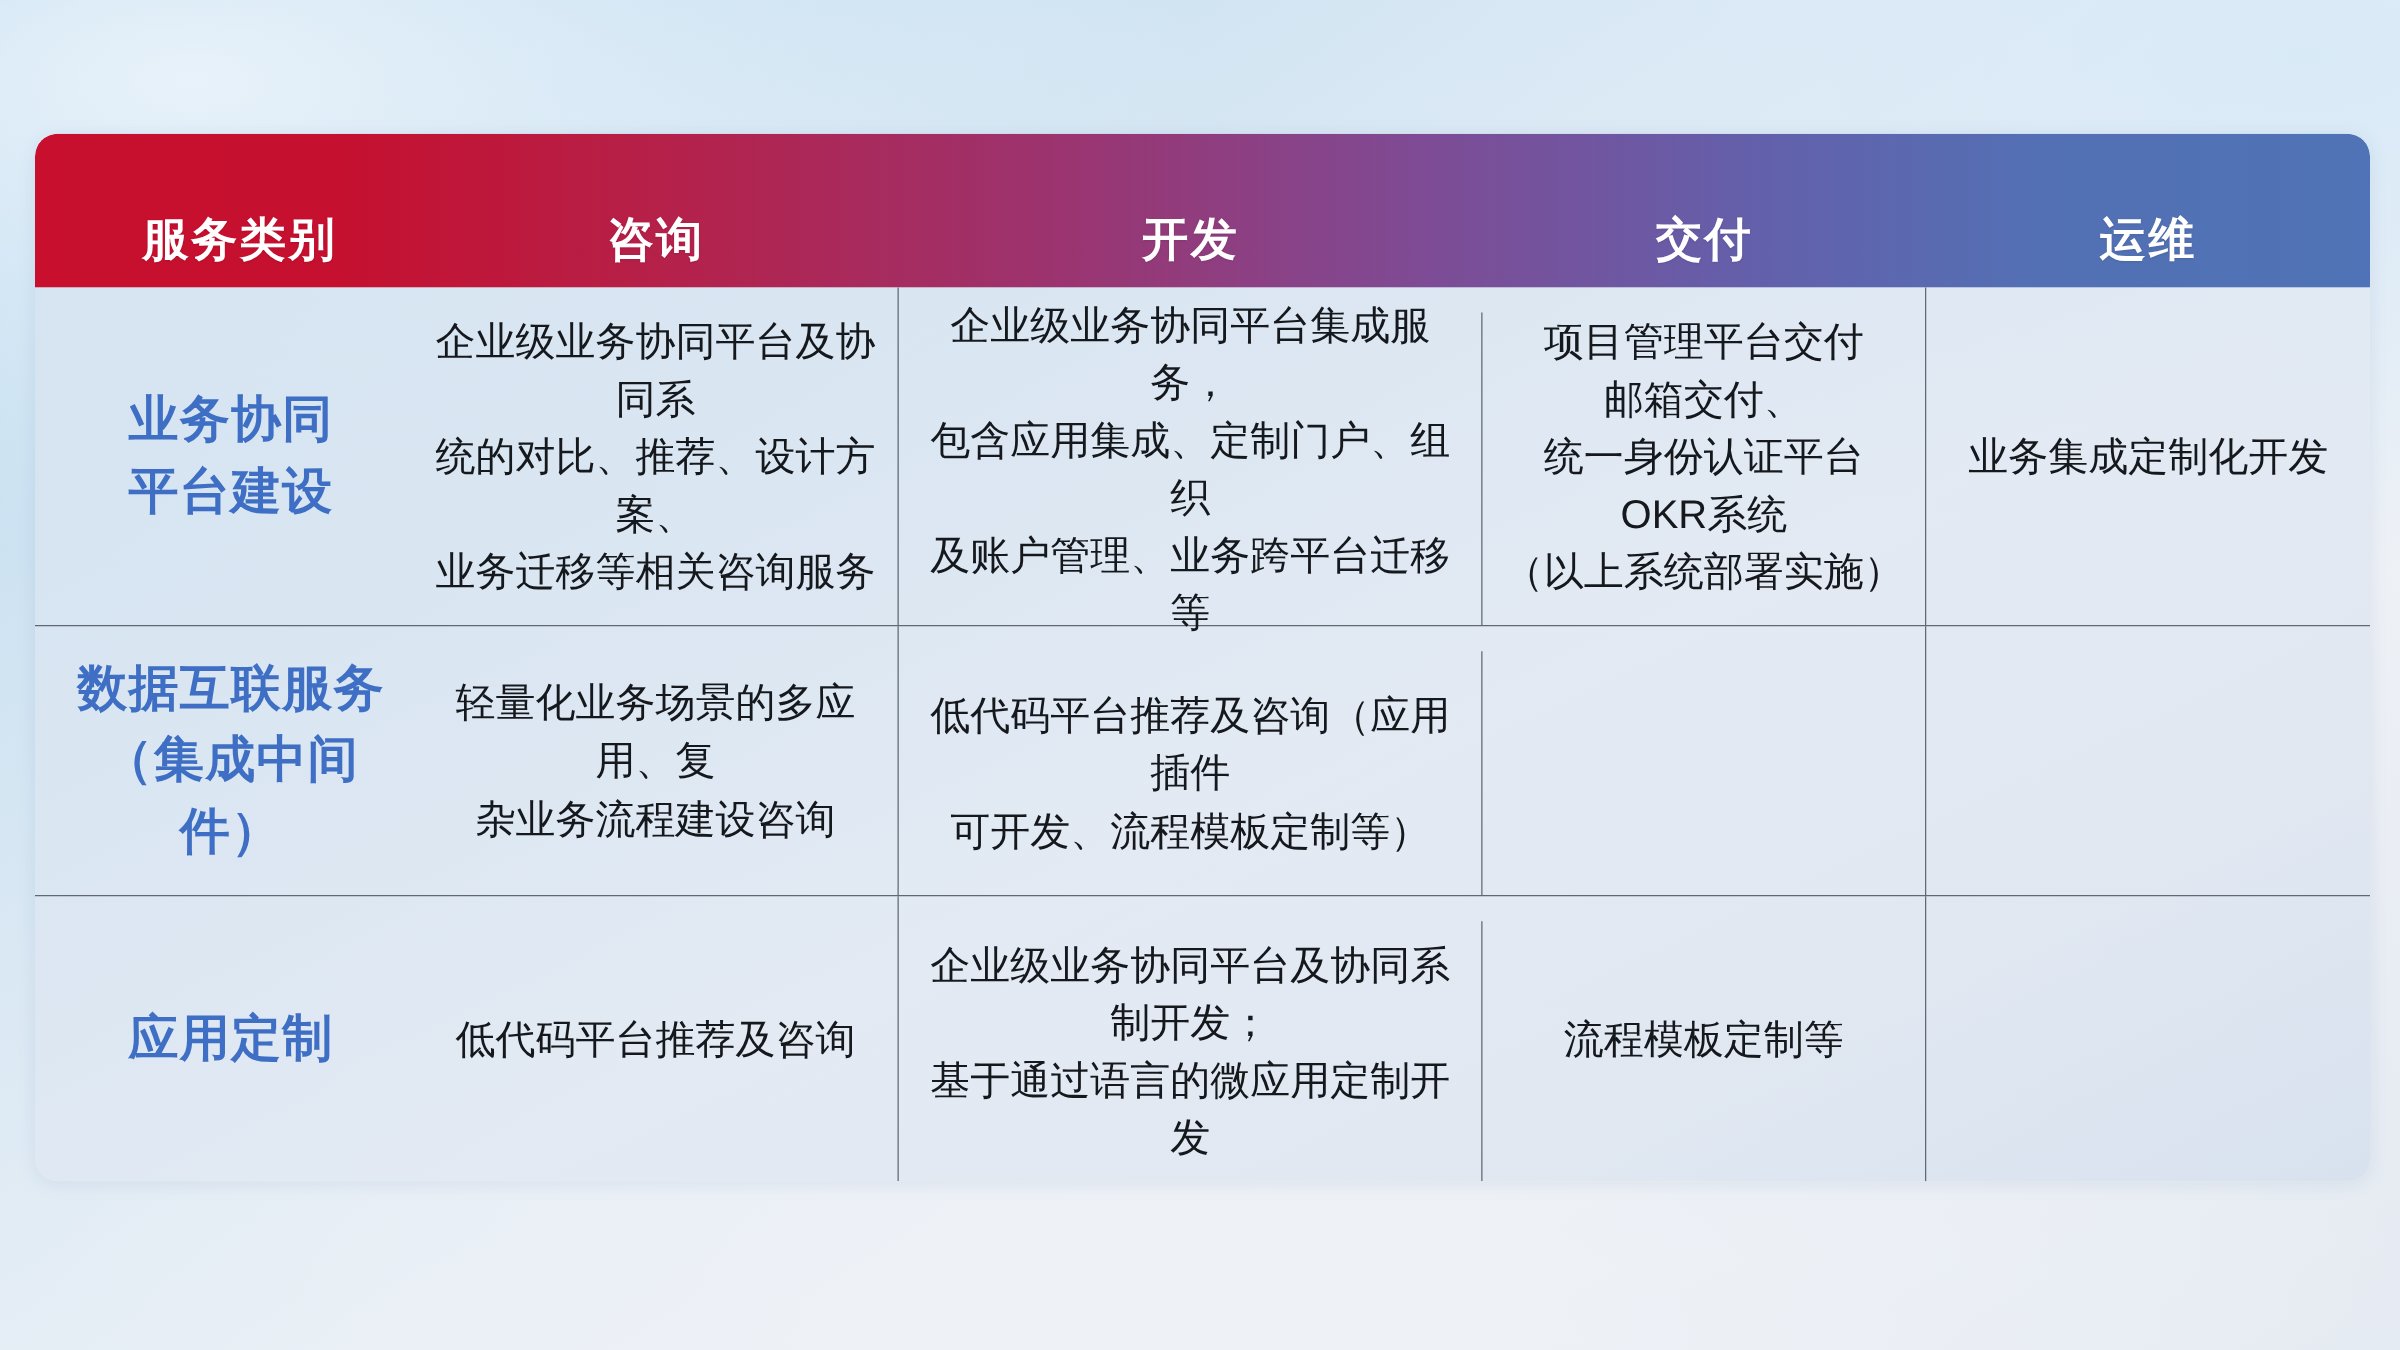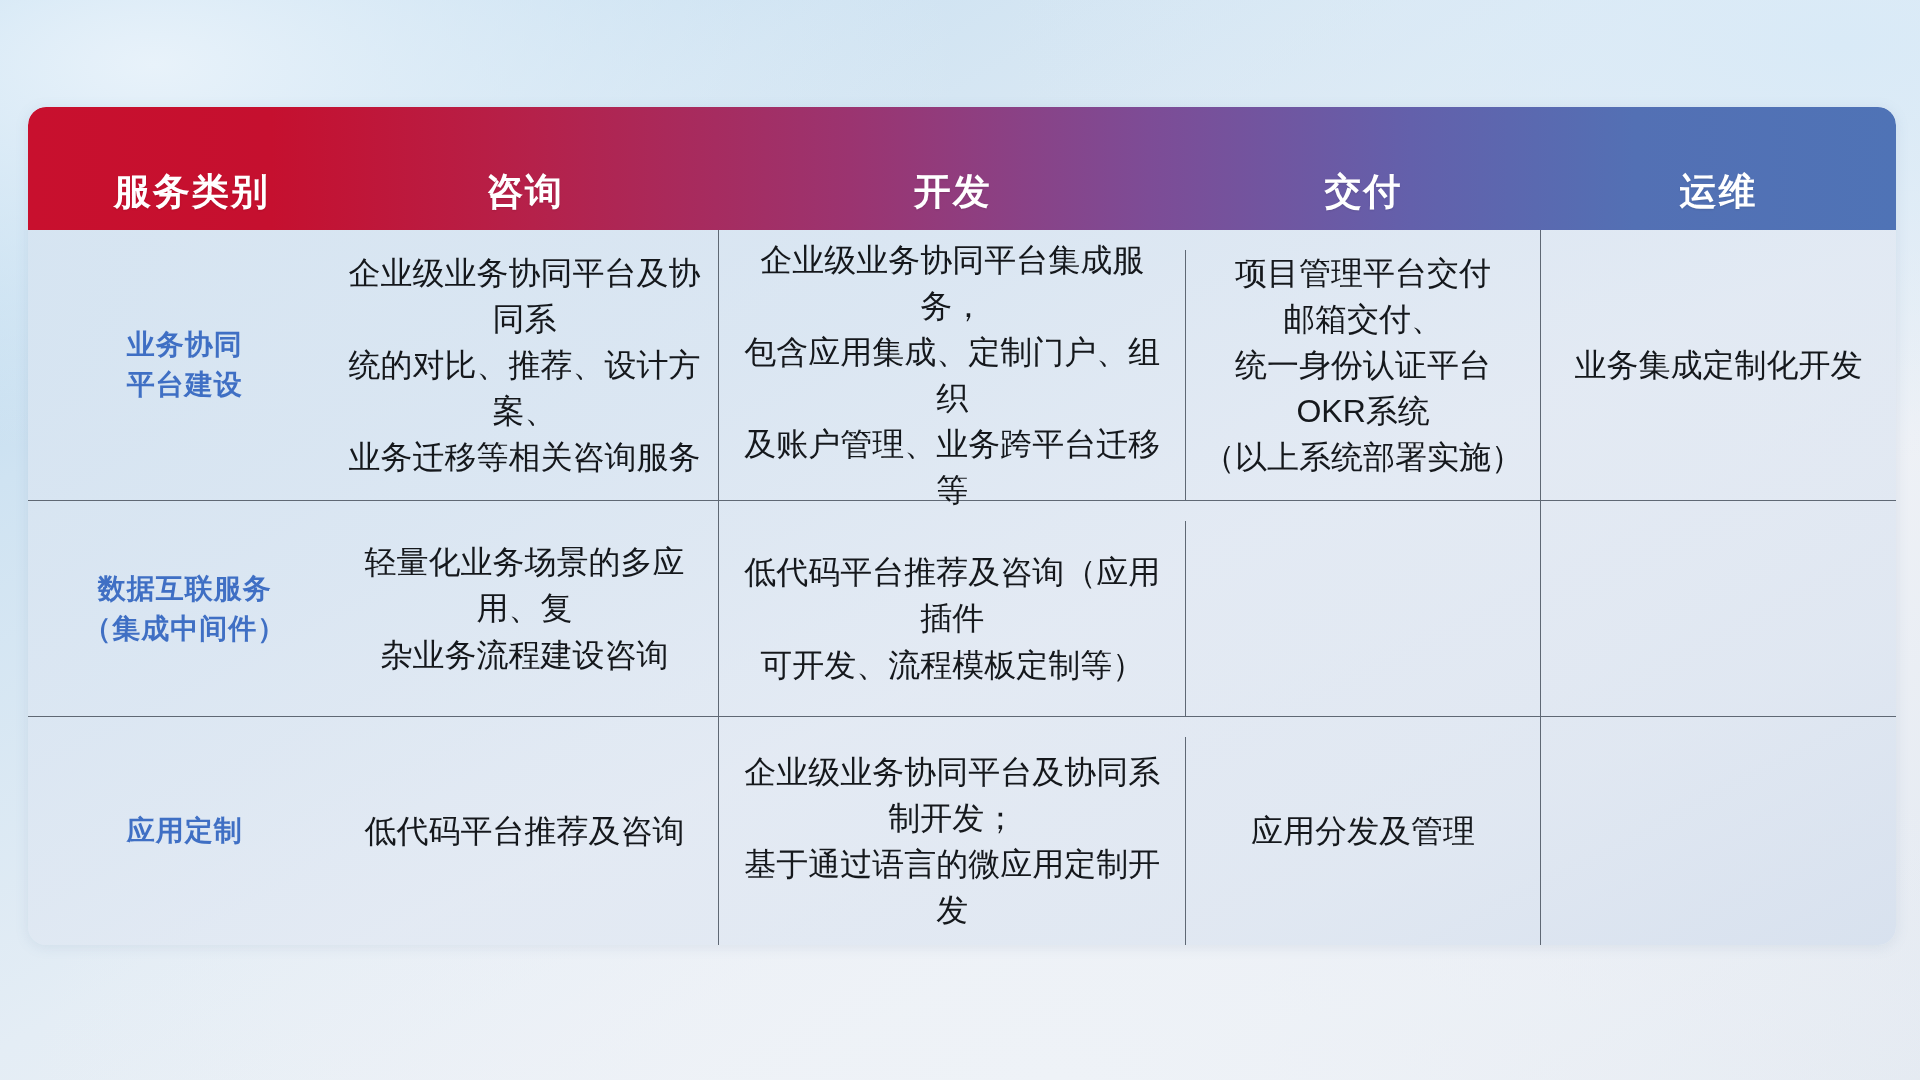--- a/index.html
+++ b/index.html
@@ -99,21 +99,21 @@
     font-size: 32px;
     line-height: 1.44;
     white-space: pre-line;
   }
   .td:last-child { border-right: none; }
 
   
   .td.cat {
     border-right: none;
     color: #3f6fc4;
-    font-size: 28px;
+    font-size: 40px;
     font-weight: bold;
     line-height: 1.42;
     letter-spacing: 1px;
   }
 
   
   .c0 { width: 16.2%; padding-left: 25px; }
   .c1 { width: 20.8%; }
   .c2 { width: 25.0%; margin-top: 20px; }
   .c3 { width: 19.0%; }
@@ -168,20 +168,20 @@
         <div class="td c3"></div>
         <div class="td c4"></div>
       </div>
 
       <div class="tr row-3">
         <div class="td cat c0">应用定制</div>
         <div class="td c1">低代码平台推荐及咨询</div>
         <div class="td c2">企业级业务协同平台及协同系
 制开发；
 基于通过语言的微应用定制开发</div>
-        <div class="td c3">应用分发及管理</div>
+        <div class="td c3">流程模板定制等</div>
         <div class="td c4"></div>
       </div>
 
     </div>
   </div>
 
 </div>
 
 </body></html>

